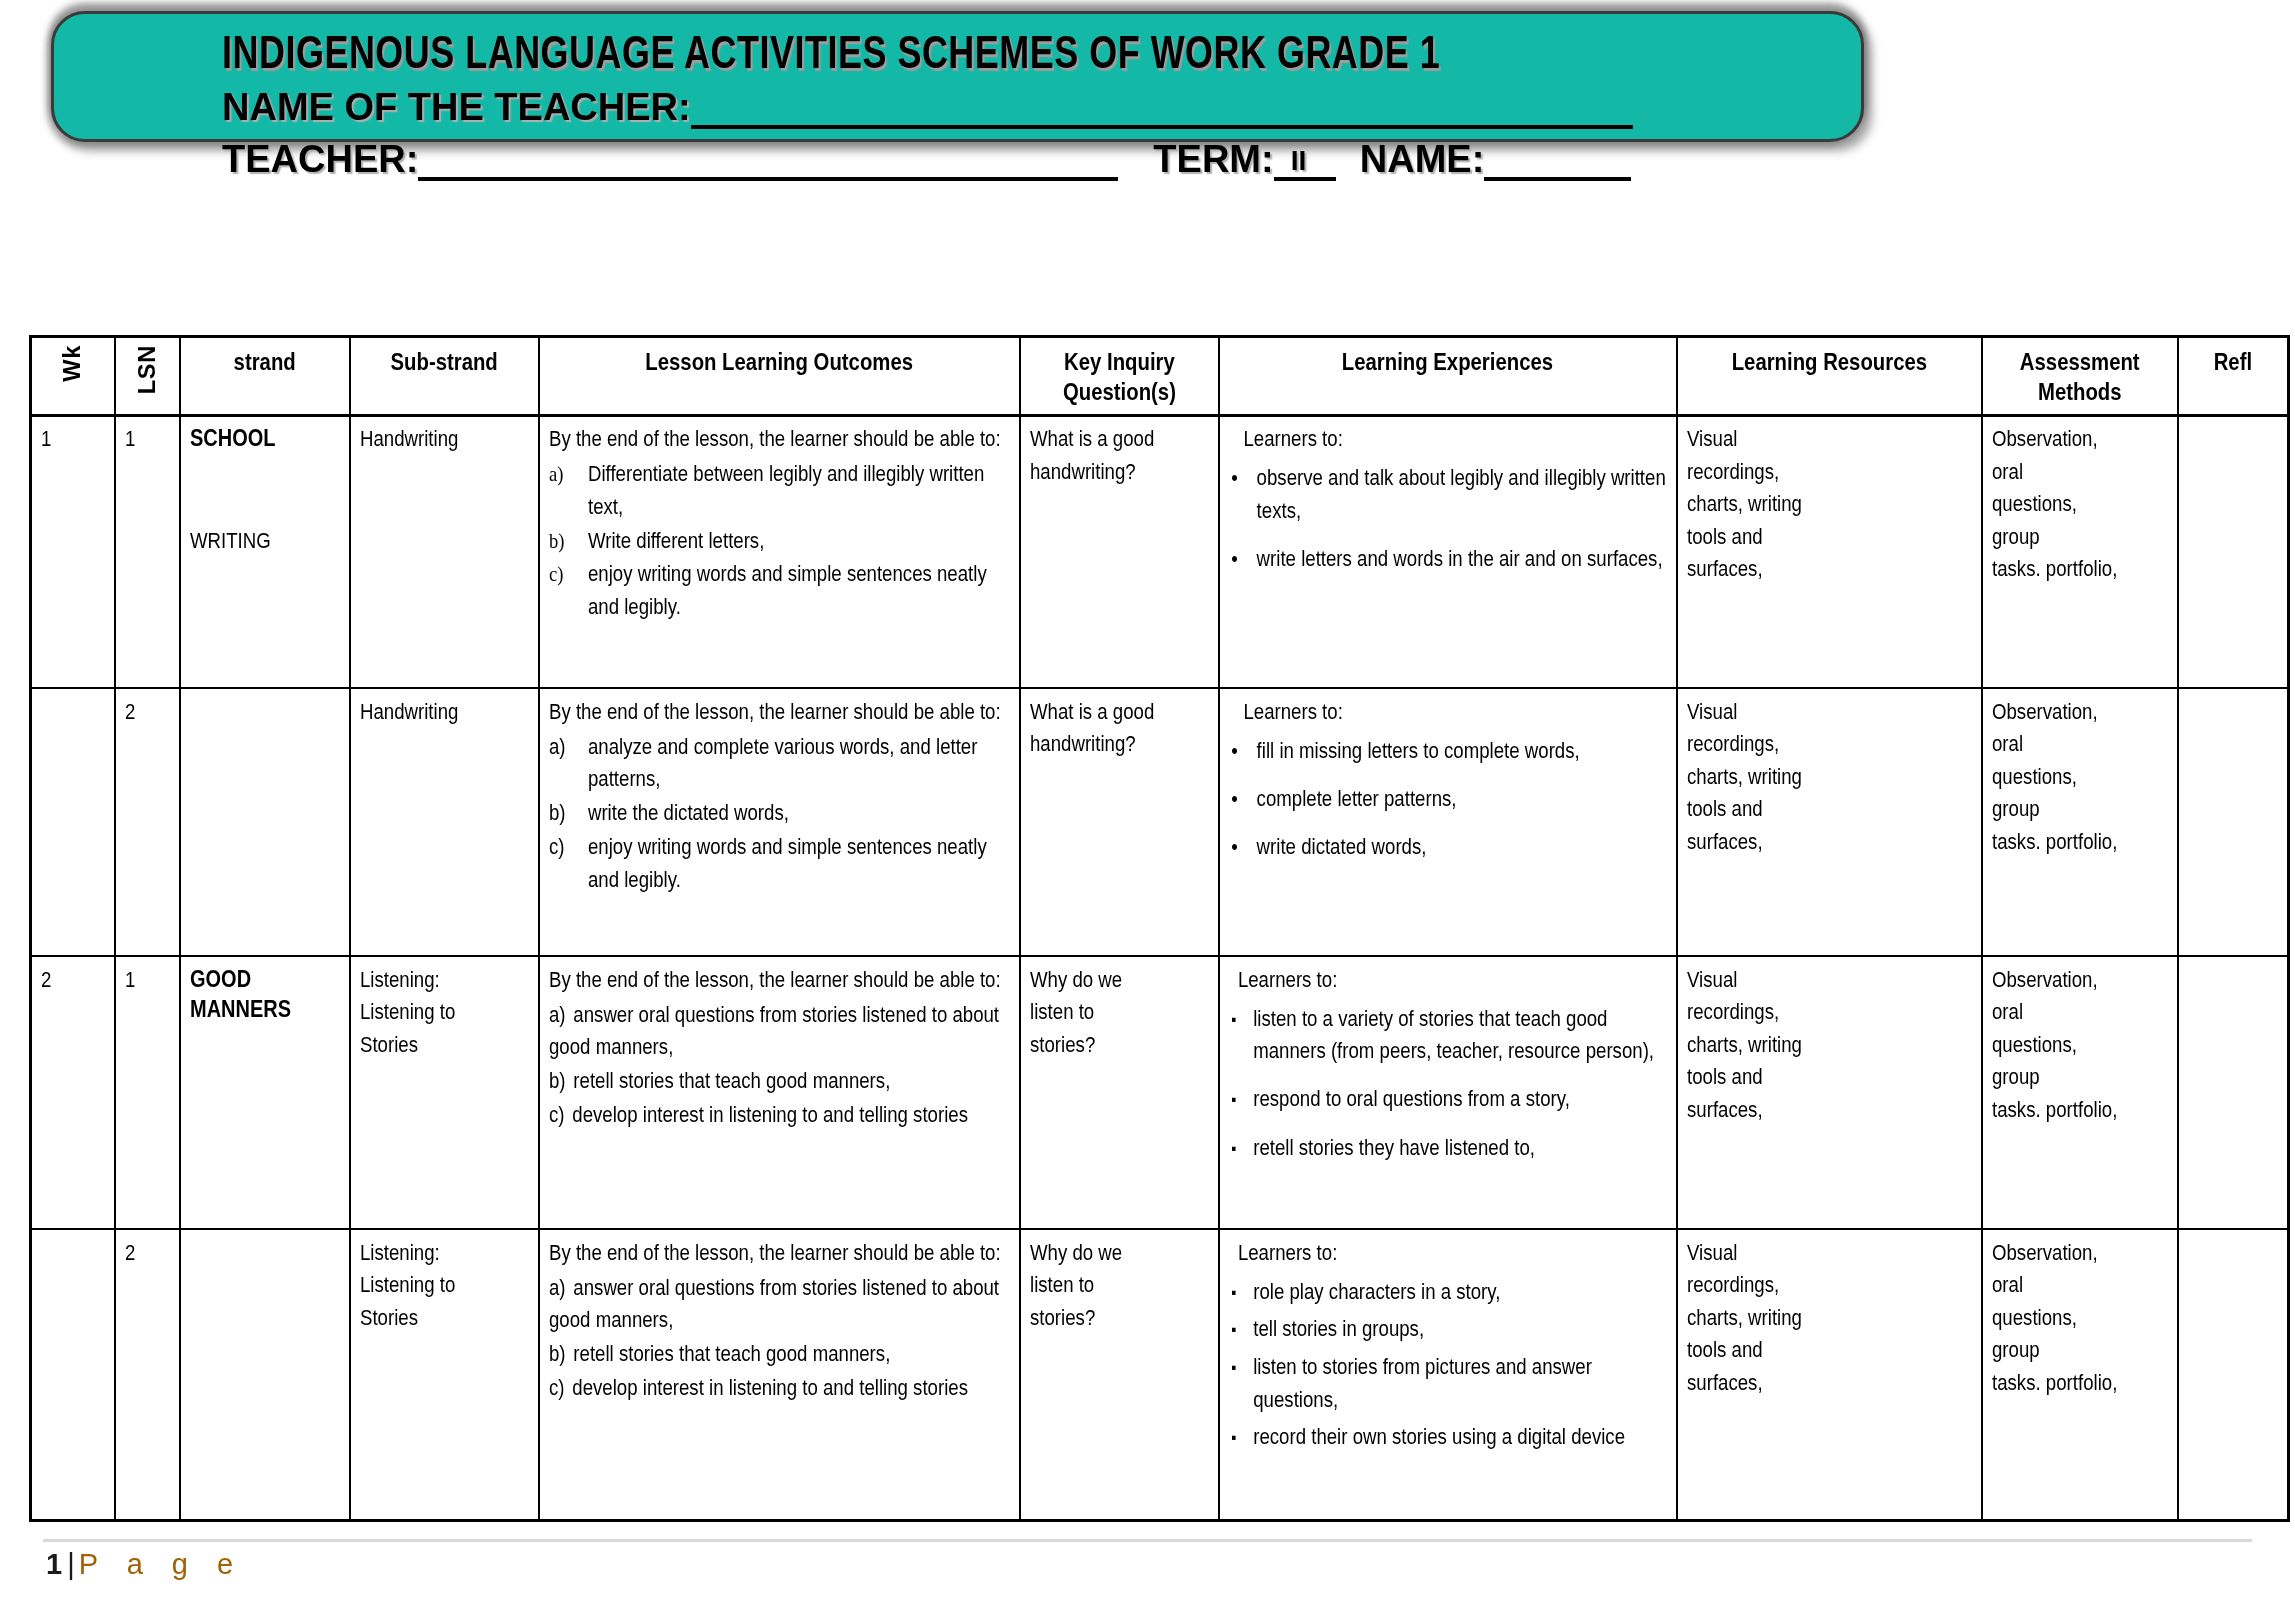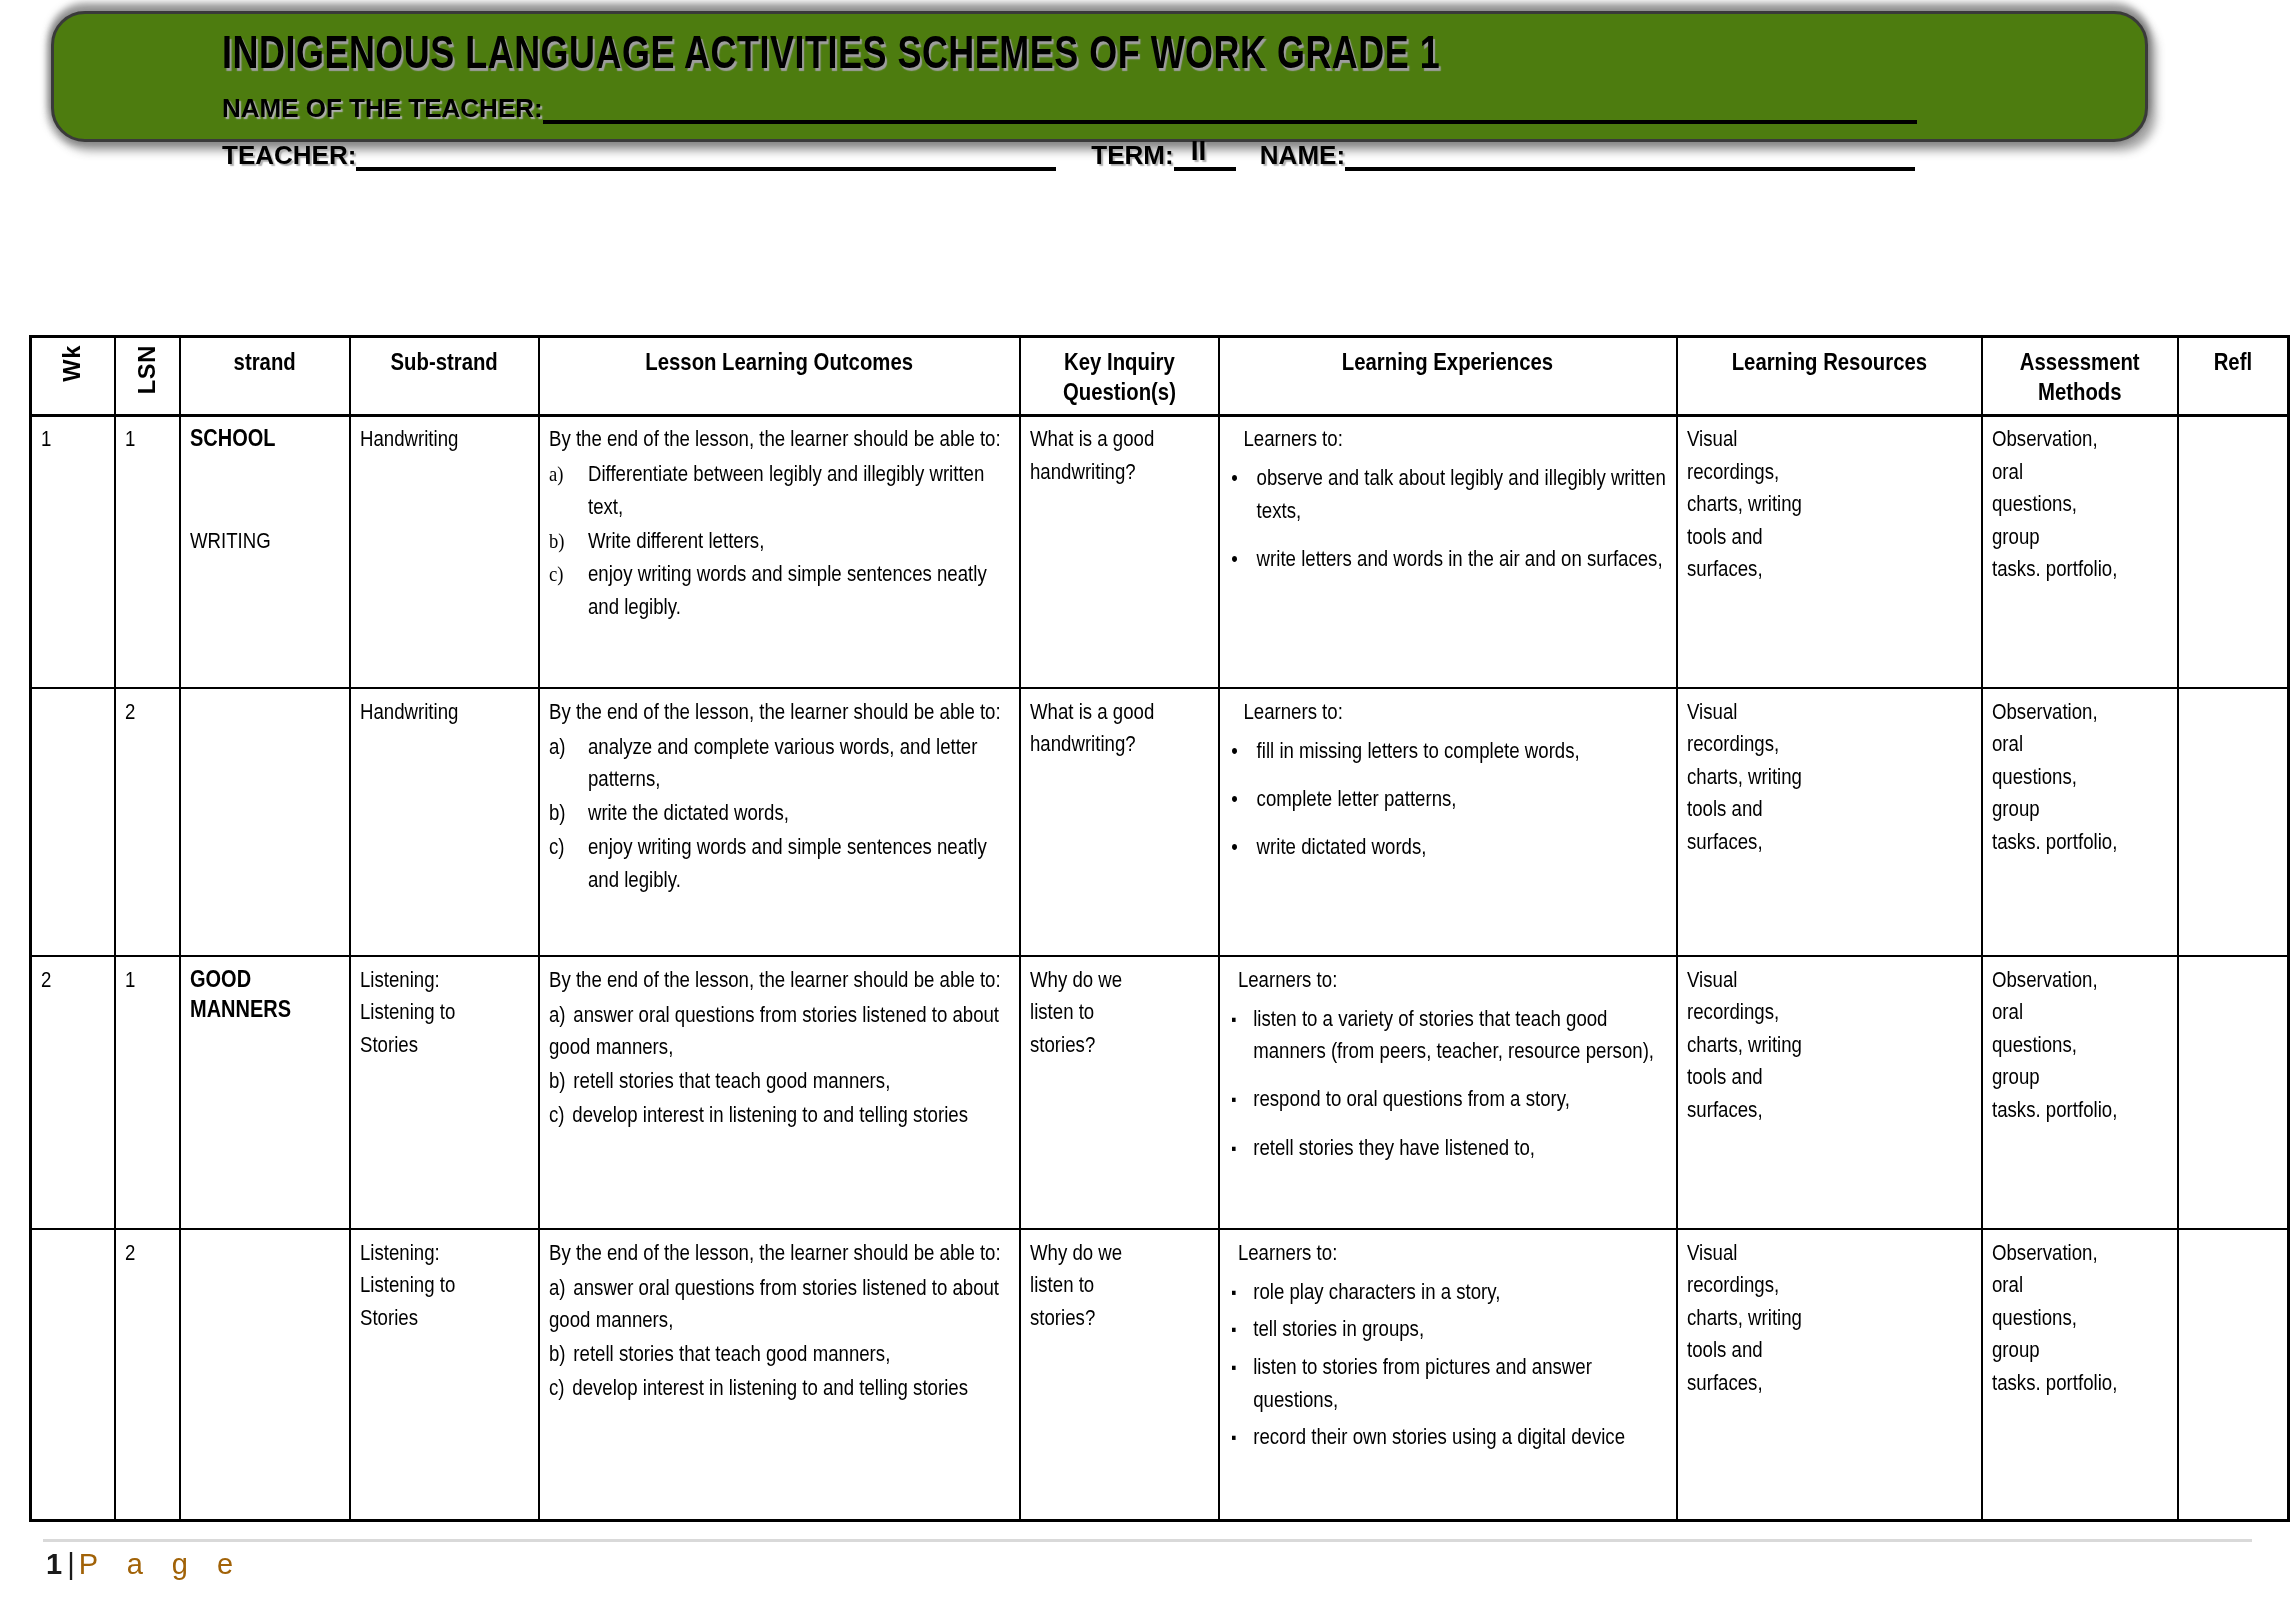--- a/index.html
+++ b/index.html
@@ -7,39 +7,39 @@
     width:2295px; height:1623px;
     background:#ffffff;
     position:relative;
     overflow:hidden;
     font-family:"Liberation Sans", sans-serif;
     color:#000;
   }
 
   
   .hdr-box {
-    position:absolute; left:51px; top:10.5px; width:2097px; height:131px;
-    background:#4d7c0f;
+    position:absolute; left:51px; top:10.5px; width:1813px; height:131px;
+    background:#14b8a6;
     border:3.9px solid #3a3a3a;
     border-radius:34px;
     box-shadow: 0 -5.9px 7.9px 1.3px rgba(70,70,70,.55),
                 5.9px 7.2px 9.2px 1.3px rgba(60,60,60,.45),
                 -4.6px 3.9px 6.5px rgba(110,110,110,.35);
     padding:11.8px 0 0 168px;
     box-sizing:border-box;
   }
   .doc-title {
     font-size:46px; font-weight:900; letter-spacing:0.7px;
     text-shadow:2.6px 2.6px 1.3px #9e9e9e;
     white-space:nowrap;
     width:130%; transform:scaleX(.78); transform-origin:0 0;
   }
   .hdr-line { display:flex; align-items:flex-end; margin-top:6.5px; }
   .hlabel {
-    font-size:26px; font-weight:900; letter-spacing:0px;
+    font-size:38px; font-weight:900; letter-spacing:0px;
     text-shadow:2px 2px 1.3px #b0b0b0;
     white-space:nowrap;
   }
   .blank {
     display:inline-block; border-bottom:4.6px solid #000; height:34px;
     box-shadow:0 -2.6px 0 0 rgba(160,160,160,.0);
   }
   .teacher-line { padding-right:228px; }
   .teacher-line .blank { flex:1; }
   .school-line  { padding-right:230px; margin-top:9.2px; }

